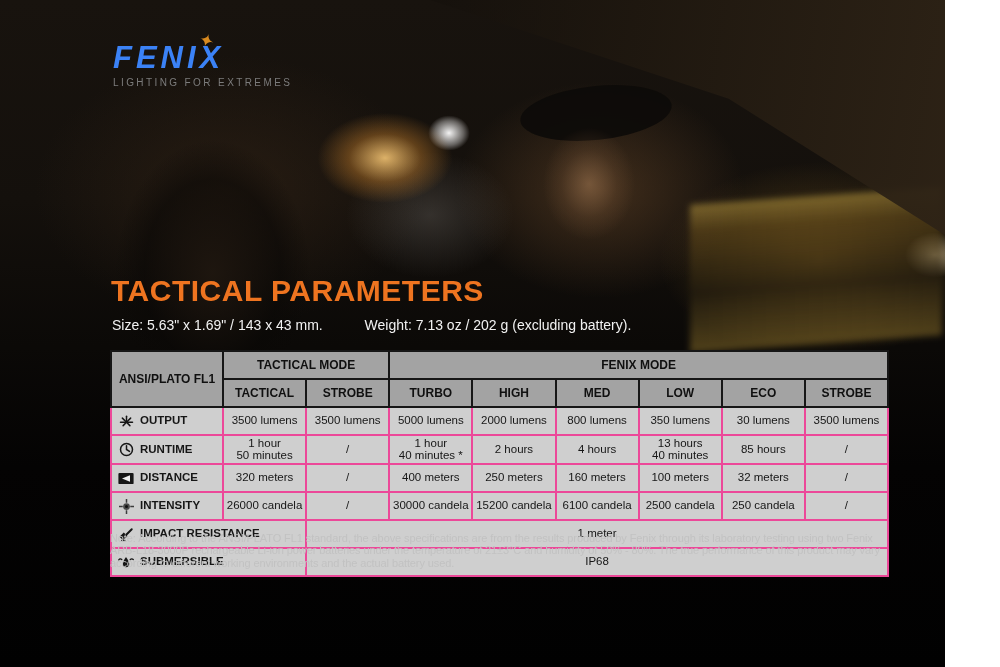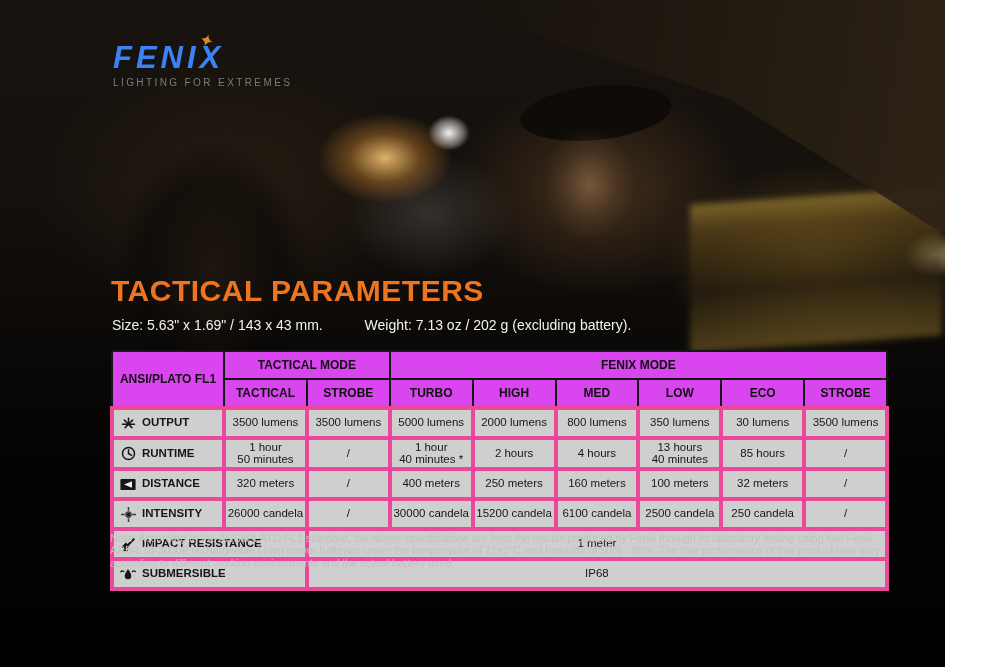--- a/index.html
+++ b/index.html
@@ -42,24 +42,24 @@
 
   
   .title{position:absolute;left:111px;top:274px;margin:0;font-size:30px;font-weight:bold;
     letter-spacing:0.5px;color:#ee7420;z-index:3;}
   .dims{position:absolute;left:112px;top:317px;font-size:14px;color:#f2f2f2;z-index:3;}
   .dims span{margin-right:38px;}
 
   
   table.spec{position:absolute;left:110px;top:350px;width:779px;z-index:3;
     border-collapse:collapse;table-layout:fixed;}
-  table.spec thead th{background:#d946ef;color:#101010;border:2px solid #161616;
+  table.spec thead th{background:#a3a3a3;color:#101010;border:2px solid #161616;
     font-size:12px;font-weight:bold;padding:3px 1px;height:20px;}
   table.spec thead th.corner{font-size:12px;margin-top:9px;}
-  table.spec tbody td{background:#cfcfcf;color:#161616;border:4px solid #ec4899;
+  table.spec tbody td{background:#cfcfcf;color:#161616;border:2px solid #ec4899;
     font-size:11.5px;text-align:center;padding:2px 1px;height:22px;line-height:11.5px;}
   table.spec tbody td.label{text-align:left;font-weight:bold;}
   .labwrap{display:flex;align-items:center;gap:6px;padding-left:5px;}
   .icon{display:inline-flex;width:16px;height:16px;align-items:center;justify-content:center;flex:0 0 16px;}
   .icon svg{display:block;}
 
   
   .notes{position:absolute;left:110px;top:532px;width:786px;z-index:3;}
   .note{margin:0;font-size:11px;line-height:12.4px;letter-spacing:-0.1px;color:#c2c2c2;}
   .footnote{margin-top:10px;}

